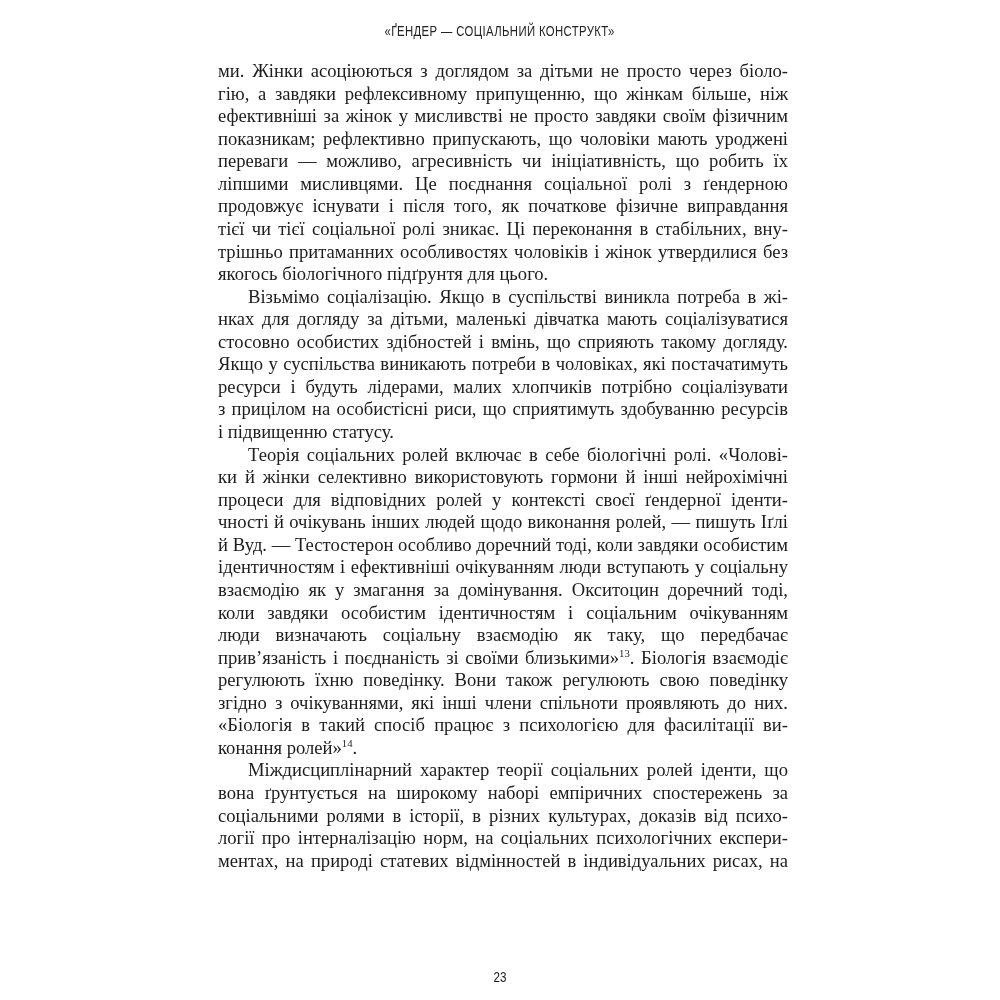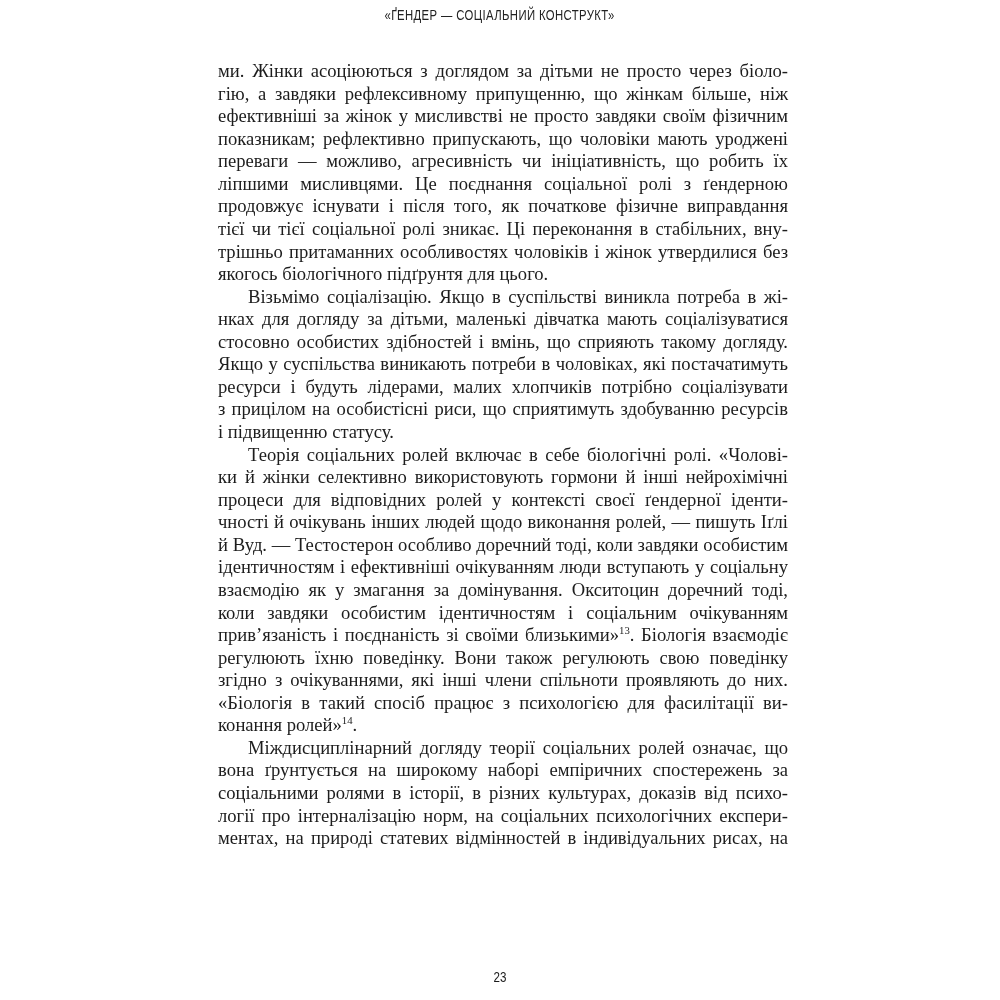--- a/index.html
+++ b/index.html
@@ -10,21 +10,21 @@
   body{
     width:1000px;height:1000px;
     background:var(--bg-color);
     font-family:"Liberation Serif","DejaVu Serif",serif;
     color:var(--text-color);
     overflow:hidden;
   }
   .page{position:relative;width:1000px;height:1000px;background:var(--bg-color);}
 
   .running-head{
-    position:absolute;top:7px;left:0;width:100%;
+    position:absolute;top:23px;left:0;width:100%;
     text-align:center;
     font-family:"Liberation Sans","DejaVu Sans",sans-serif;
     font-size:14.5px;
     color:#222;
   }
   .running-head .condensed{
     display:inline-block;
     transform:scaleX(0.78);
     transform-origin:center;
     letter-spacing:0.5px;
@@ -101,28 +101,29 @@
       </div>
       <div class="para">
         <div class="line indent">Теорія соціальних ролей включає в себе біологічні ролі. «Чолові-</div>
         <div class="line">ки й жінки селективно використовують гормони й інші нейрохімічні</div>
         <div class="line">процеси для відповідних ролей у контексті своєї ґендерної іденти-</div>
         <div class="line">чності й очікувань інших людей щодо виконання ролей, — пишуть Іґлі</div>
         <div class="line">й Вуд. — Тестостерон особливо доречний тоді, коли завдяки особистим</div>
         <div class="line">ідентичностям і ефективніші очікуванням люди вступають у соціальну</div>
         <div class="line">взаємодію як у змагання за домінування. Окситоцин доречний тоді,</div>
         <div class="line">коли завдяки особистим ідентичностям і соціальним очікуванням</div>
+        <div class="line">люди визначають соціальну взаємодію як таку, що передбачає</div>
         <div class="line">прив’язаність і поєднаність зі своїми близькими»<sup>13</sup>. Біологія взаємодіє</div>
         <div class="line">регулюють їхню поведінку. Вони також регулюють свою поведінку</div>
         <div class="line">згідно з очікуваннями, які інші члени спільноти проявляють до них.</div>
         <div class="line">«Біологія в такий спосіб працює з психологією для фасилітації ви-</div>
         <div class="line last">конання ролей»<sup>14</sup>.</div>
       </div>
       <div class="para">
-        <div class="line indent">Міждисциплінарний догляду теорії соціальних ролей означає, що</div>
+        <div class="line indent">Міждисциплінарний характер теорії соціальних ролей іденти, що</div>
         <div class="line">вона ґрунтується на широкому наборі емпіричних спостережень за</div>
         <div class="line">соціальними ролями в історії, в різних культурах, доказів від психо-</div>
         <div class="line">логії про інтерналізацію норм, на соціальних психологічних експери-</div>
         <div class="line">ментах, на природі статевих відмінностей в індивідуальних рисах, на</div>
       </div>
     </div>
 
   <div class="folio">
     <span class="condensed">23</span>
   </div>

